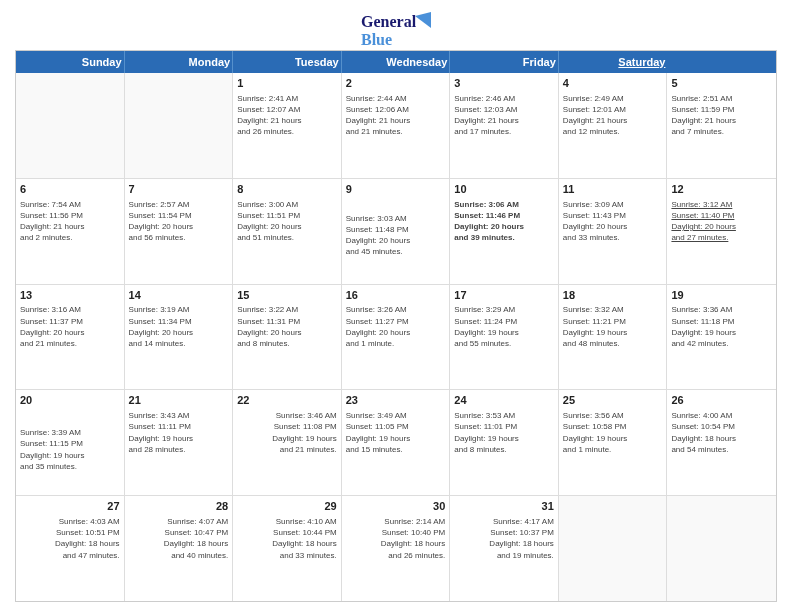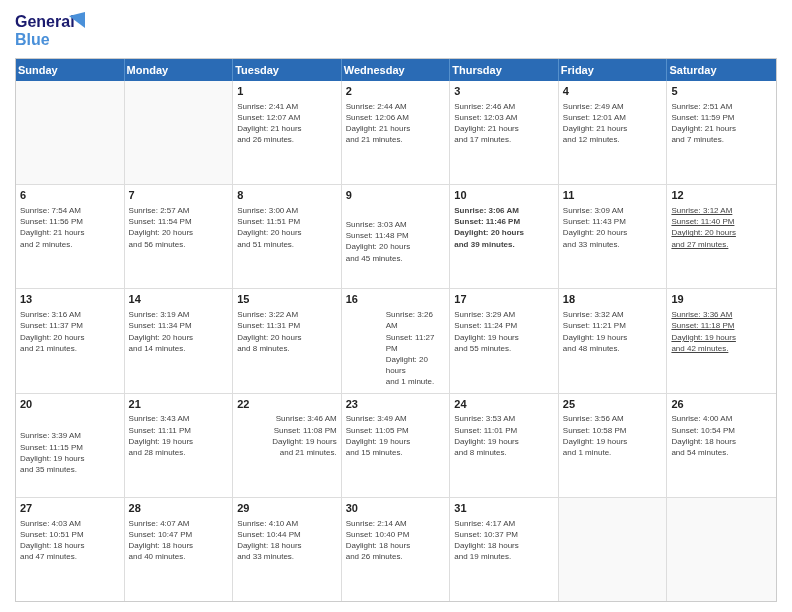--- a/index.html
+++ b/index.html
@@ -12,23 +12,23 @@
     }
     .page {
       width: 792px;
       height: 612px;
       padding: 10px 15px;
       display: flex;
       flex-direction: column;
     }
     .header {
       display: flex;
-      justify-content: flex-start;
+      justify-content: center;
       align-items: flex-start;
-      margin-bottom: 8px;
+      font-family: Liberation Serif, serif;
     }
     .logo-wrapper {
       display: flex;
       align-items: center;
       gap: 4px;
     }
     .title-block {
       text-align: right;
     }
     .title-block h1 {
@@ -49,37 +49,37 @@
     }
     .cal-header {
       display: grid;
       grid-template-columns: repeat(7, 1fr);
       background: #2a6bb5;
     }
     .cal-header-cell {
       color: #fff;
       font-size: 11px;
       font-weight: bold;
-      text-align: left;
+      text-align: right;
       padding: 5px 2px;
       border-right: 1px solid #5590cc;
     }
-    .cal-header-cell:last-child { border-right: none; }
+    .cal-header-cell:last-child { border-right: none; text-decoration: underline; }
     .cal-body {
       flex: 1;
       display: flex;
       flex-direction: column;
     }
     .cal-row {
       display: grid;
       grid-template-columns: repeat(7, 1fr);
       flex: 1;
       border-bottom: 1px solid #ddd;
     }
-    .cal-row:last-child { border-bottom: none; }
+    .cal-row:last-child { border-bottom: none; text-align: right; }
     .cal-cell {
       border-right: 1px solid #ddd;
       padding: 3px 4px;
       font-size: 8.5px;
       color: #333;
       line-height: 1.35;
       vertical-align: top;
       background: #fff;
     }
     .cal-cell:last-child { border-right: none; }
@@ -114,21 +114,20 @@
       <p></p>
     </div>
   </div>
 
   <div class="calendar">
     <div class="cal-header">
     <div class="cal-header-cell">Sunday</div>
         <div class="cal-header-cell">Monday</div>
         <div class="cal-header-cell">Tuesday</div>
         <div class="cal-header-cell">Wednesday</div>
-        <div class="cal-header-cell">Thursday</div>
         <div class="cal-header-cell">Friday</div>
         <div class="cal-header-cell">Saturday</div>
       </div>
     <div class="cal-body">
     <div class="cal-row">
           <div class="cal-cell empty"></div>
           <div class="cal-cell empty"></div>
           <div class="cal-cell">
             <span class="day-num">1</span>
             <div class="day-info" style="white-space: pre-line;">Sunrise: 2:41 AM
@@ -233,42 +232,42 @@
           </div>
           <div class="cal-cell">
             <span class="day-num">15</span>
             <div class="day-info" style="white-space: pre-line;">Sunrise: 3:22 AM
 Sunset: 11:31 PM
 Daylight: 20 hours
 and 8 minutes.</div>
           </div>
           <div class="cal-cell">
             <span class="day-num">16</span>
-            <div class="day-info" style="white-space: pre-line; margin-left: 40px;">Sunrise: 3:26 AM
+            <div class="day-info" style="white-space: pre-line;">Sunrise: 3:26 AM
 Sunset: 11:27 PM
 Daylight: 20 hours
 and 1 minute.</div>
           </div>
           <div class="cal-cell">
             <span class="day-num">17</span>
             <div class="day-info" style="white-space: pre-line;">Sunrise: 3:29 AM
 Sunset: 11:24 PM
 Daylight: 19 hours
 and 55 minutes.</div>
           </div>
           <div class="cal-cell">
             <span class="day-num">18</span>
             <div class="day-info" style="white-space: pre-line;">Sunrise: 3:32 AM
 Sunset: 11:21 PM
 Daylight: 19 hours
 and 48 minutes.</div>
           </div>
           <div class="cal-cell">
             <span class="day-num">19</span>
-            <div class="day-info" style="white-space: pre-line; text-decoration: underline;">Sunrise: 3:36 AM
+            <div class="day-info" style="white-space: pre-line;">Sunrise: 3:36 AM
 Sunset: 11:18 PM
 Daylight: 19 hours
 and 42 minutes.</div>
           </div>
         </div>
         <div class="cal-row">
           <div class="cal-cell">
             <span class="day-num">20</span>
             <div class="day-info" style="white-space: pre-line; margin-top: 19px;">Sunrise: 3:39 AM
 Sunset: 11:15 PM

